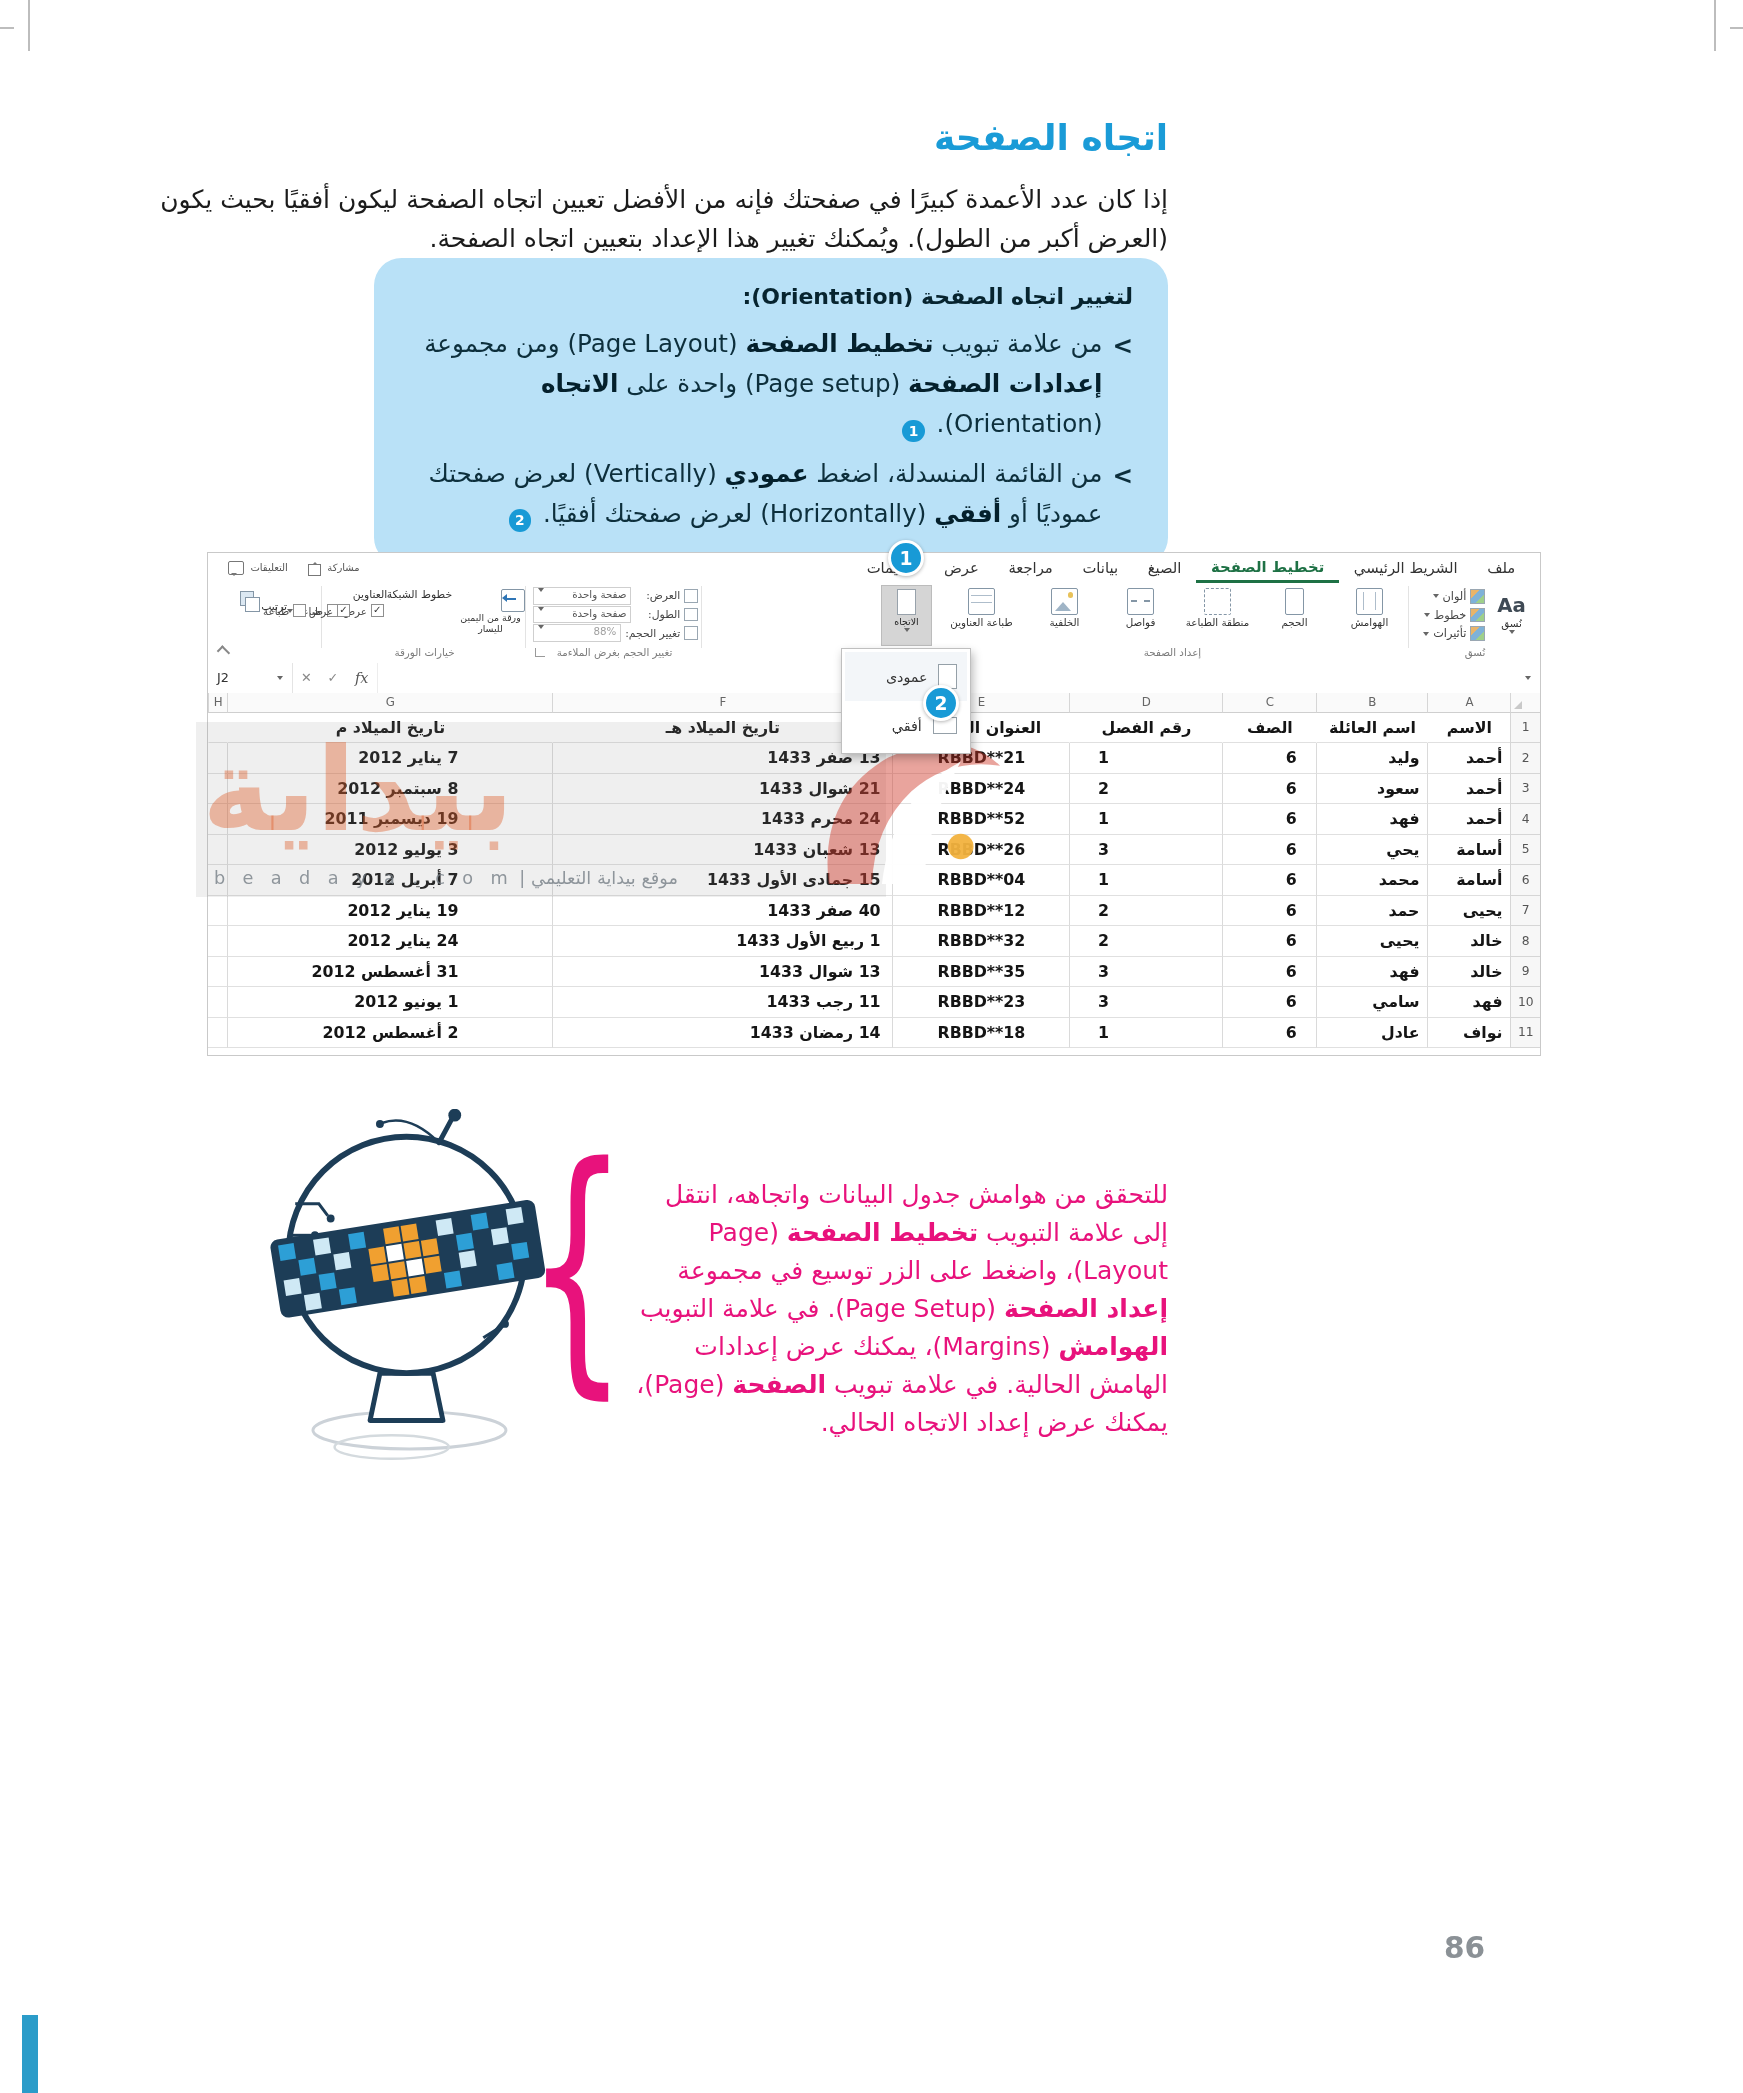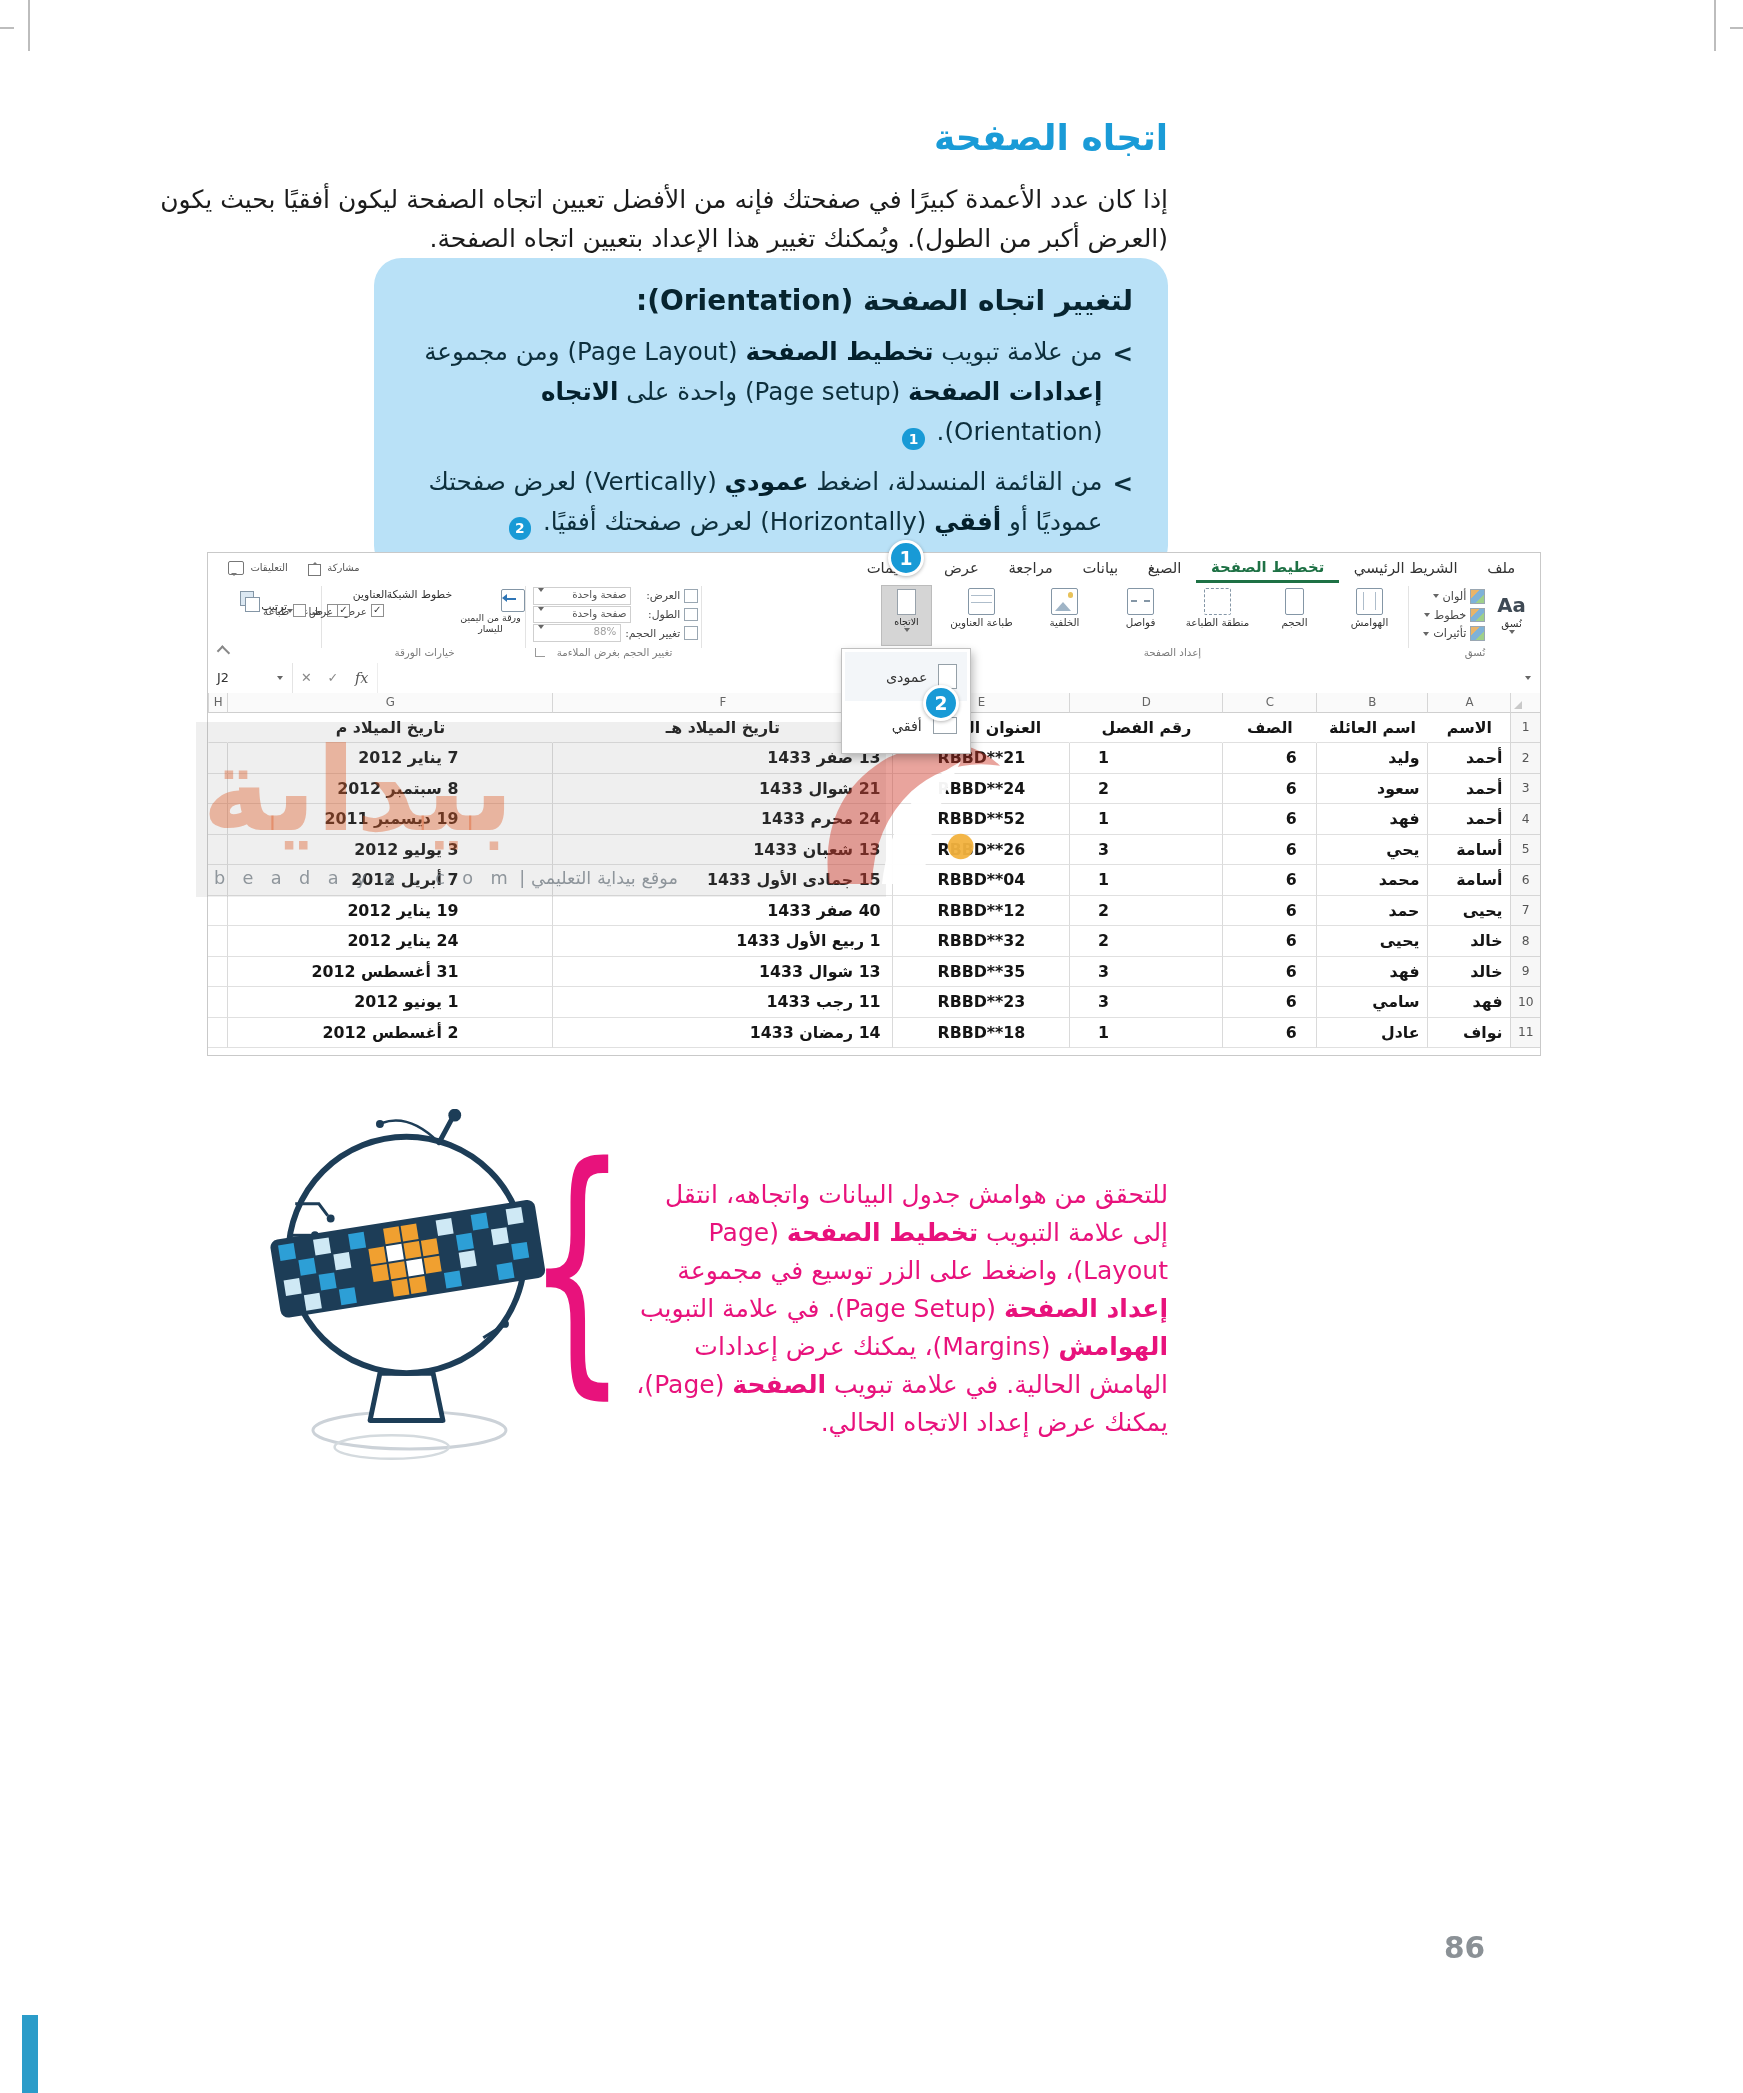--- a/index.html
+++ b/index.html
@@ -12,21 +12,21 @@
   .cm-tr-v{left:1714px;top:0;width:2px;height:51px;}
   .cm-tr-h{left:1730px;top:26.6px;width:13.8px;height:2px;}
 
   .title{position:absolute;right:576px;top:93px;font-size:36px;font-weight:bold;color:#1a9bd7;direction:rtl;}
   .intro{position:absolute;right:576px;top:156px;width:1029px;direction:rtl;text-align:right;
          font-size:25px;line-height:1.55;color:#1b1b1b;}
 
   
   .callout{position:absolute;right:576px;top:258px;width:794px;box-sizing:border-box;
            background:#b9e1f7;border-radius:27.6px;padding:25.6px 35px 21.7px;direction:rtl;text-align:right;}
-  .callout-heading{font-size:28px;font-weight:bold;color:#07242f;margin-bottom:15.8px;}
+  .callout-heading{font-size:22px;font-weight:bold;color:#07242f;margin-bottom:15.8px;}
   .bullet{display:flex;gap:9.9px;font-size:24.6px;line-height:1.62;color:#0d2f3c;margin-bottom:9.9px;}
   .bullet .marker{font-weight:bold;direction:ltr;flex:none;padding-top:2px;}
   .bullet b{color:#04202c;}
   .num-badge{display:inline-flex;width:22.7px;height:22.7px;border-radius:50%;background:#189ad6;color:#fff;
              font-size:13.8px;font-weight:bold;align-items:center;justify-content:center;vertical-align:-3.9px;margin:0 3.9px;}
 
   
   .shot{position:absolute;left:207px;top:552px;width:1332px;height:502px;background:#fff;
         border:1px solid #c9c9c9;box-sizing:content-box;}
   .tabs{position:absolute;left:0;top:0;right:0;height:29.6px;direction:rtl;display:flex;align-items:stretch;

